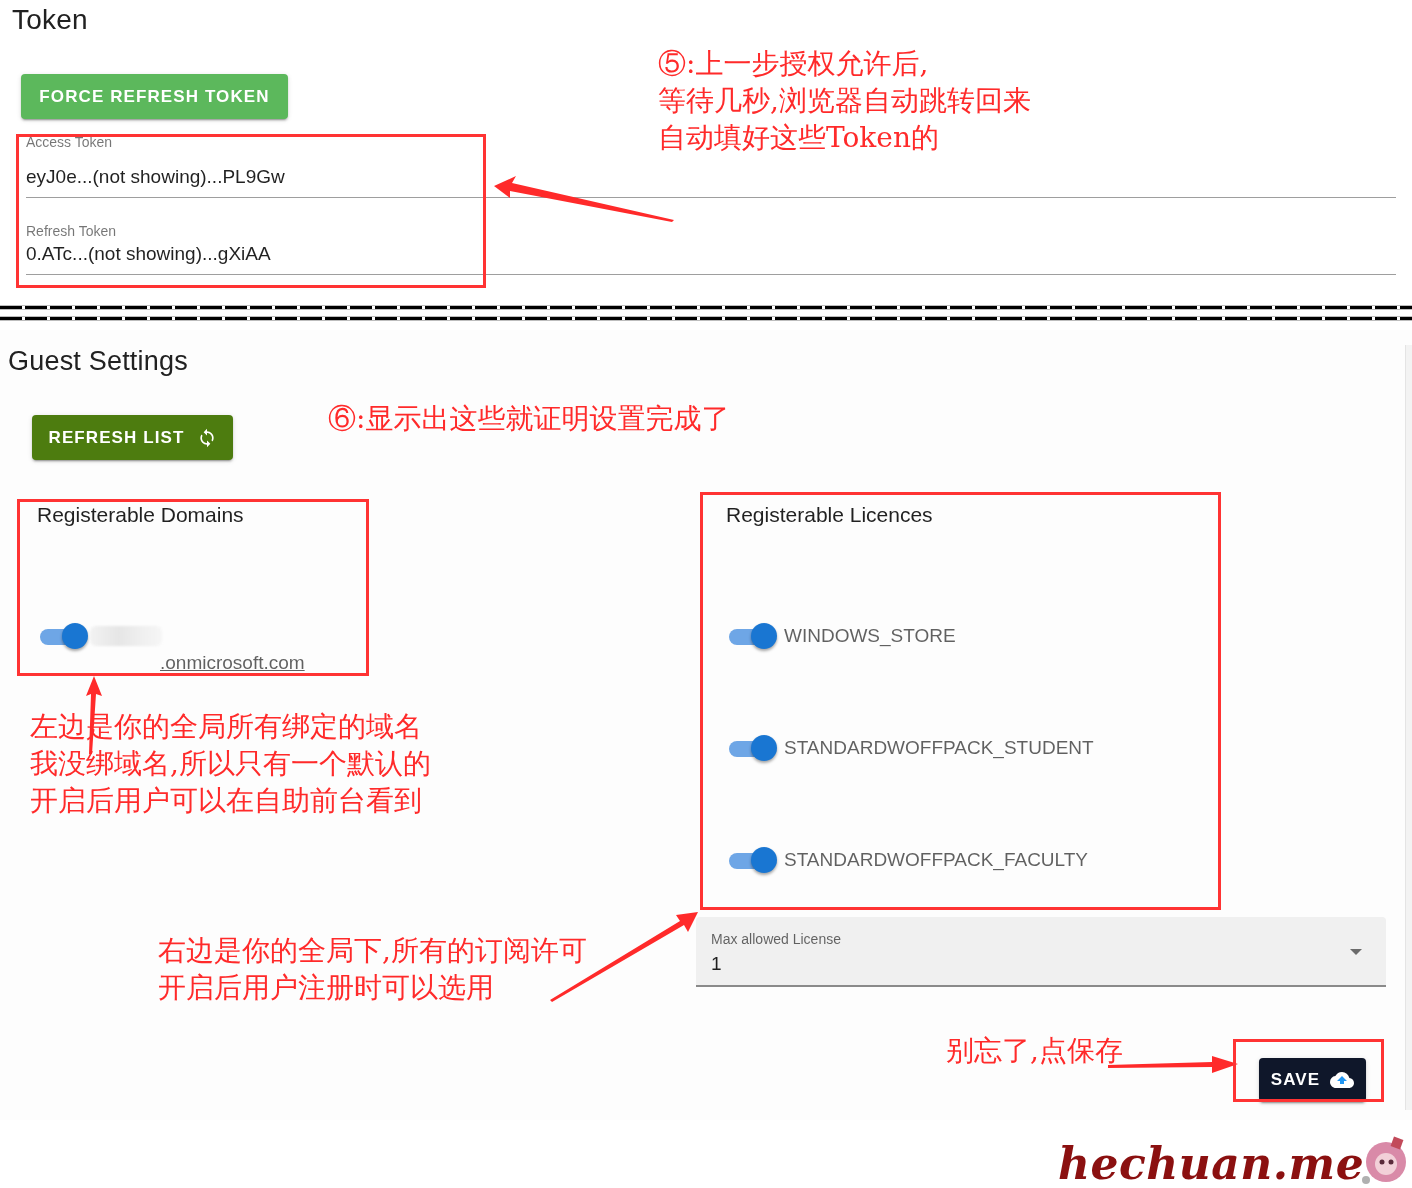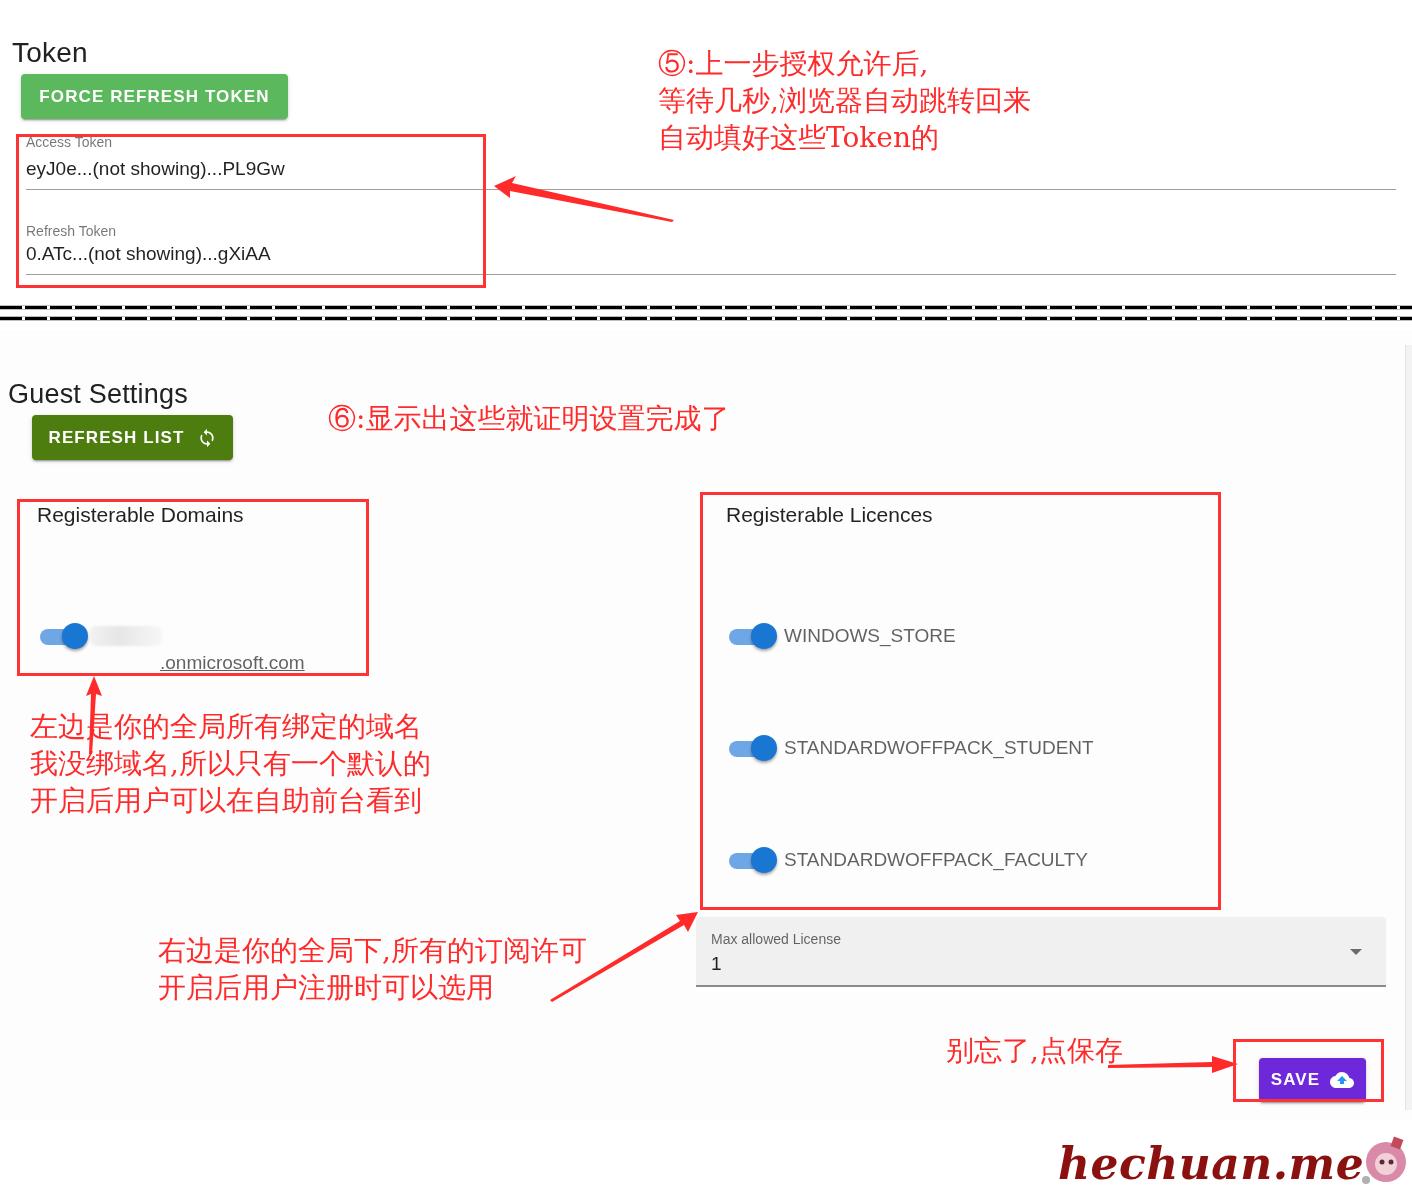--- a/index.html
+++ b/index.html
@@ -2,32 +2,32 @@
 <html><head>
   <meta charset="utf-8">
   <style>
     * { box-sizing: border-box; margin: 0; padding: 0; }
     html, body { width: 1412px; height: 1188px; background: #ffffff; overflow: hidden; }
     body { position: relative; font-family: "Liberation Sans", "DejaVu Sans", sans-serif; color: rgba(0,0,0,0.87); }
 
     .abs { position: absolute; }
 
     
-    .section-title { font-size: 28px; font-weight: 400; color: #212121; letter-spacing: 0.2px; margin-top: 33px; }
+    .section-title { font-size: 28px; font-weight: 400; color: #212121; letter-spacing: 0.2px; }
     .btn {
       position: absolute; display: flex; align-items: center; justify-content: center;
       border-radius: 4px; color: #fff; font-weight: 700; font-size: 17px; letter-spacing: 1.1px;
       text-transform: uppercase;
       box-shadow: 0 3px 1px -2px rgba(0,0,0,.2), 0 2px 2px 0 rgba(0,0,0,.14), 0 1px 5px 0 rgba(0,0,0,.12);
       cursor: pointer;
       text-align: center;
     }
     .btn-green { background: #5cb85c; }
     .btn-green2 { background: #4d7c0f; }
-    .btn-blue { background: #6d28d9; }
+    .btn-blue { background: #0f172a; }
     .btn .ico { margin-left: 12px; display: inline-flex; }
 
     .tf-label { font-size: 14px; color: rgba(0,0,0,0.54); }
     .tf-value { font-size: 19px; color: rgba(0,0,0,0.87); }
     .tf-line { height: 1px; background: #9e9e9e; }
 
     .red-box { position: absolute; border: 3px solid #ff3333; }
 
     .annot { position: absolute; color: #ff2a2a; font-family: "DejaVu Serif", "Liberation Serif", serif; font-size: 28px; line-height: 37px; white-space: nowrap; }
 
@@ -60,21 +60,21 @@
 <body>
 
 <div class="abs section-title" style="left:12px; top:4px;">Token</div>
 
 <div class="btn btn-green" style="left:21px; top:74px; width:267px; height:45px;">
   <span>FORCE REFRESH TOKEN</span>
 </div>
 
 <div class="abs" style="left:26px; top:134px; width:1370px;">
   <div class="tf-label">Access Token</div>
-  <div class="tf-value" style="margin-top:8px;">eyJ0e...(not showing)...PL9Gw</div>
+  <div class="tf-value" style="margin-top:16px;">eyJ0e...(not showing)...PL9Gw</div>
   <div class="tf-line" style="margin-top:9px;"></div>
 </div>
 
 <div class="abs" style="left:26px; top:223px; width:1370px;">
   <div class="tf-label">Refresh Token</div>
   <div class="tf-value" style="margin-top:4px;">0.ATc...(not showing)...gXiAA</div>
   <div class="tf-line" style="margin-top:9px;"></div>
 </div>
 
 <div class="red-box" style="left:16px; top:134px; width:470px; height:154px;"></div>

